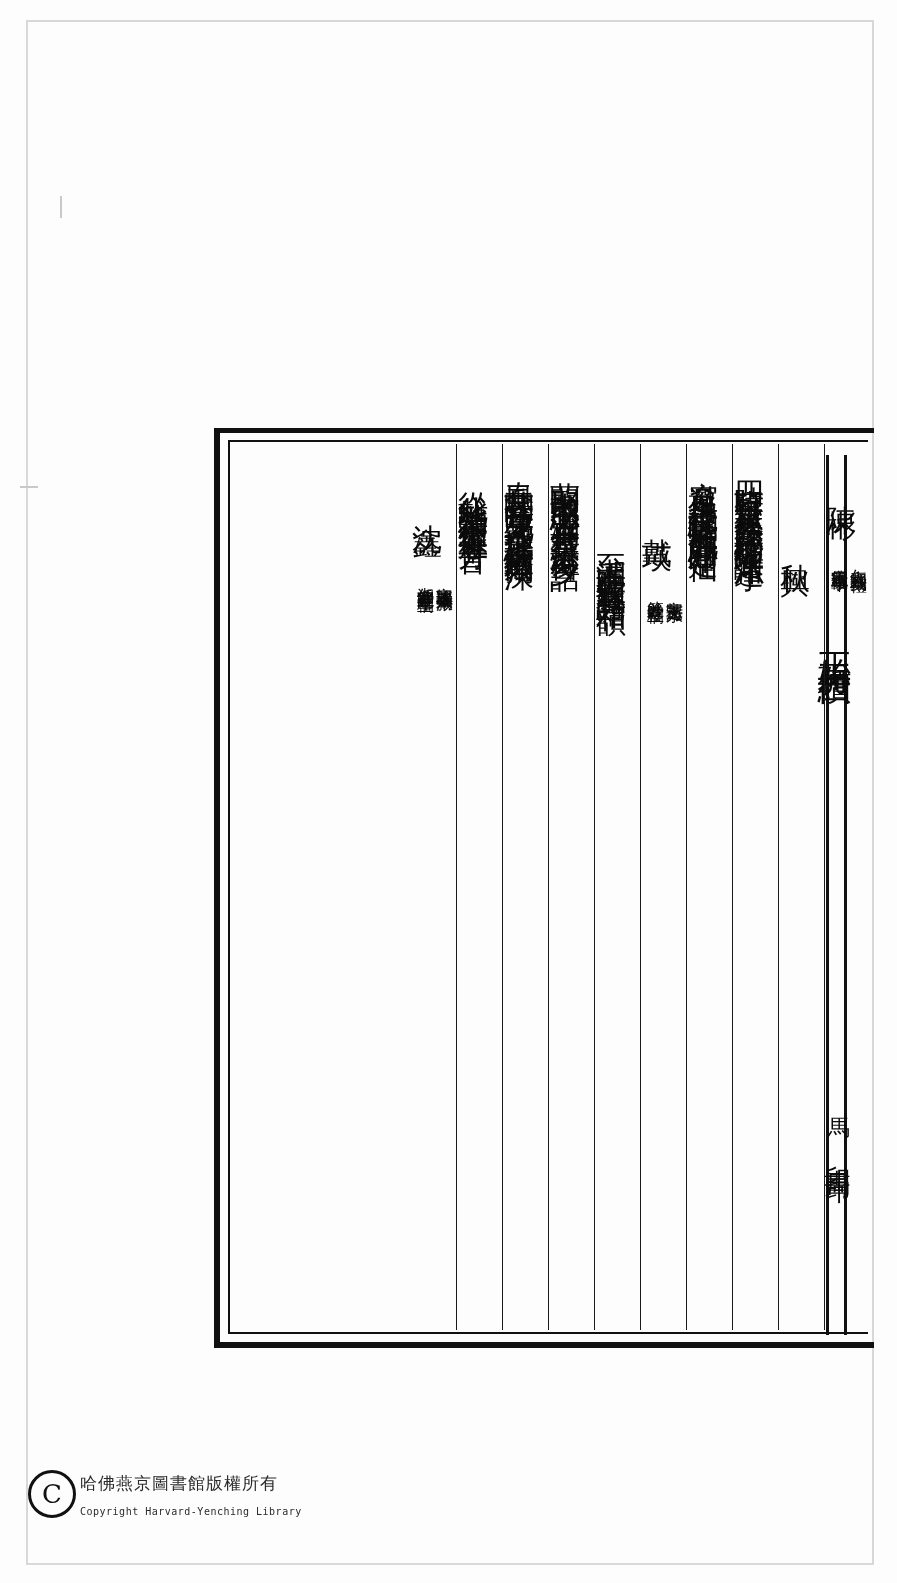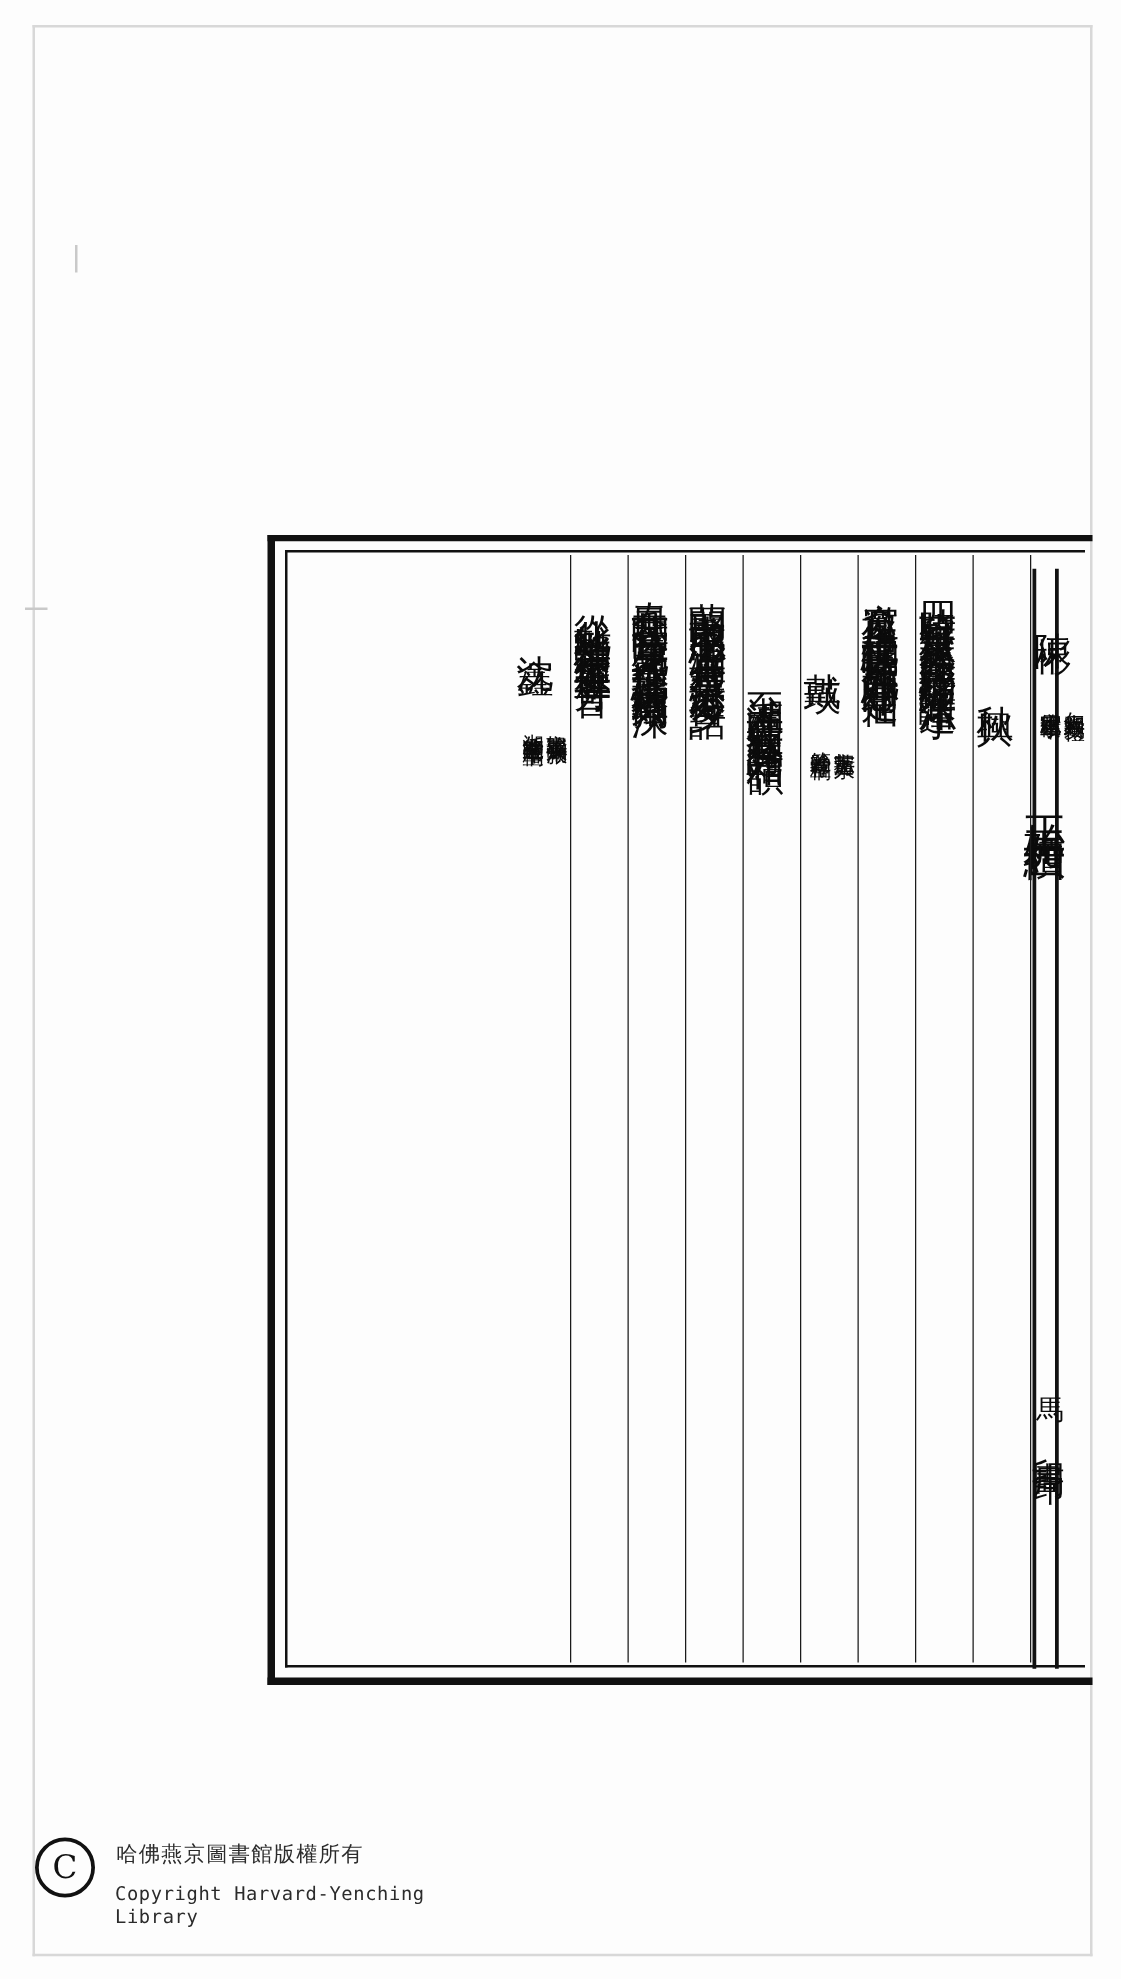--- a/index.html
+++ b/index.html
@@ -193,28 +193,27 @@
     line-height: 1;
   }
   #stamp-cn {
     position: absolute;
     left: 52px;
     top: 4px;
     font-family: "DejaVu Sans", sans-serif;
     font-size: 17px;
     letter-spacing: 1px;
     color: #2b2b2b;
-    margin-left: 13px;
   }
   #stamp-en {
     position: absolute;
-    left: 64px;
+    left: 52px;
     top: 38px;
     font-family: "DejaVu Sans Mono", monospace;
-    font-size: 15px;
+    font-size: 10px;
     letter-spacing: 0.5px;
     color: #2b2b2b;
   }
 </style>
 </head>
 <body>
 
 <div id="page-scan">
 
   <div class="scan-edge scan-edge-left"></div>

